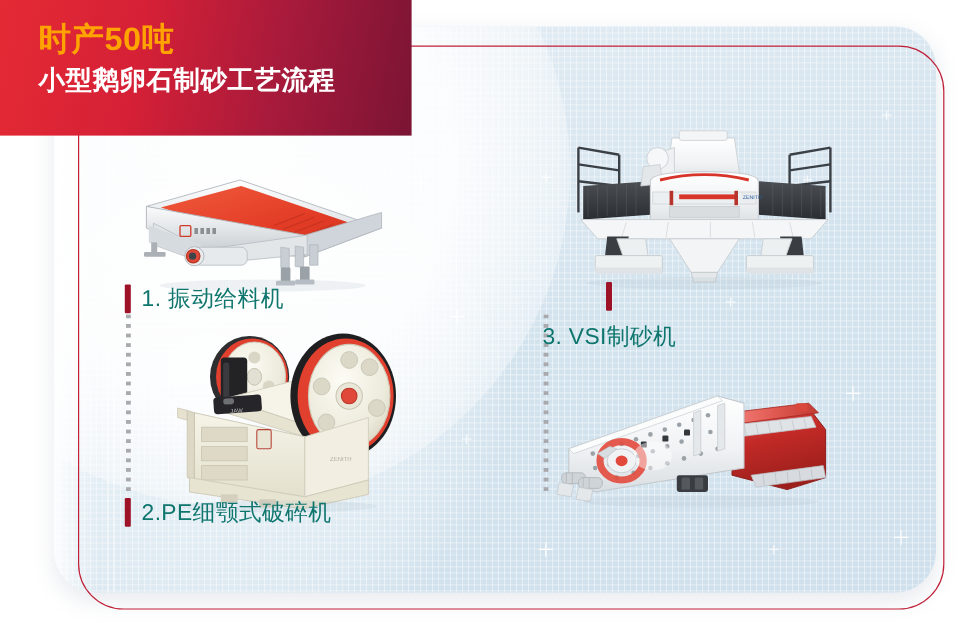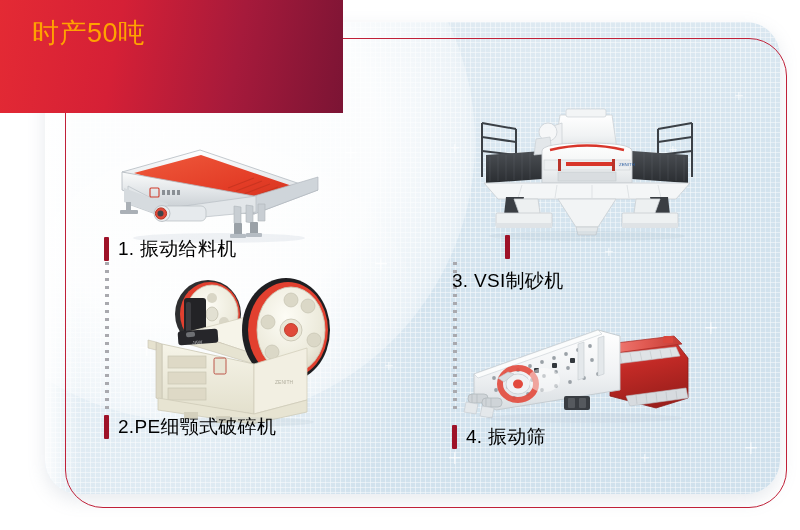--- a/index.html
+++ b/index.html
@@ -96,21 +96,21 @@
     position: absolute;
     left: 0; top: 0;
     width: 343px; height: 113px;
     background: linear-gradient(100deg, #e42a34 0%, #d52036 34%, #a61a3b 68%, #7b1434 100%);
     z-index: 30;
     padding: 18px 0 0 32px;
   }
   .banner-l1 {
     color: #ffa300;
     font-size: 27px;
-    font-weight: normal;
+    font-weight: bold;
     letter-spacing: .5px;
     line-height: 1.15;
     white-space: nowrap;
   }
   .banner-l2 {
     color: #ffffff;
     font-size: 22px;
     font-weight: bold;
     letter-spacing: .5px;
     line-height: 1.35;
@@ -130,21 +130,21 @@
     white-space: nowrap;
   }
   .label-bar {
     width: 5px; height: 24px;
     background: #9e1228;
     border-radius: 1px;
     flex: 0 0 auto;
   }
   .label-text {
     font-size: 19px;
-    color: #000000;
+    color: #0f766e;
     font-family: "Liberation Sans", "DejaVu Sans", sans-serif;
     letter-spacing: .3px;
   }
 
   
   .connector {
     position: absolute;
     width: 4px;
     background-image: linear-gradient(to bottom, #a9a9ae 0 3px, transparent 3px 8px);
     background-size: 4px 8px;
@@ -575,23 +575,20 @@
         </g>
 
         <g>
           <rect x="104" y="84" width="26" height="14" rx="2" fill="#393d42"></rect>
           <rect x="108" y="86" width="7" height="10" rx="1" fill="#55595e"></rect>
           <rect x="119" y="86" width="7" height="10" rx="1" fill="#55595e"></rect>
         </g>
         <ellipse cx="124" cy="106" rx="98" ry="5" fill="#9fb0bf" opacity="0.13"></ellipse>
       </svg>
     </div>
-    <div class="label" style="left:0px; top:112px;">
-      <span class="label-bar"></span>
-      <span class="label-text">4. 振动筛</span>
-    </div>
   </div>
 
   <div class="banner">
     <div class="banner-l1">时产50吨</div>
+    <div class="banner-l2">小型鹅卵石制砂工艺流程</div>
   </div>
 
 </div>
 
 </body></html>

